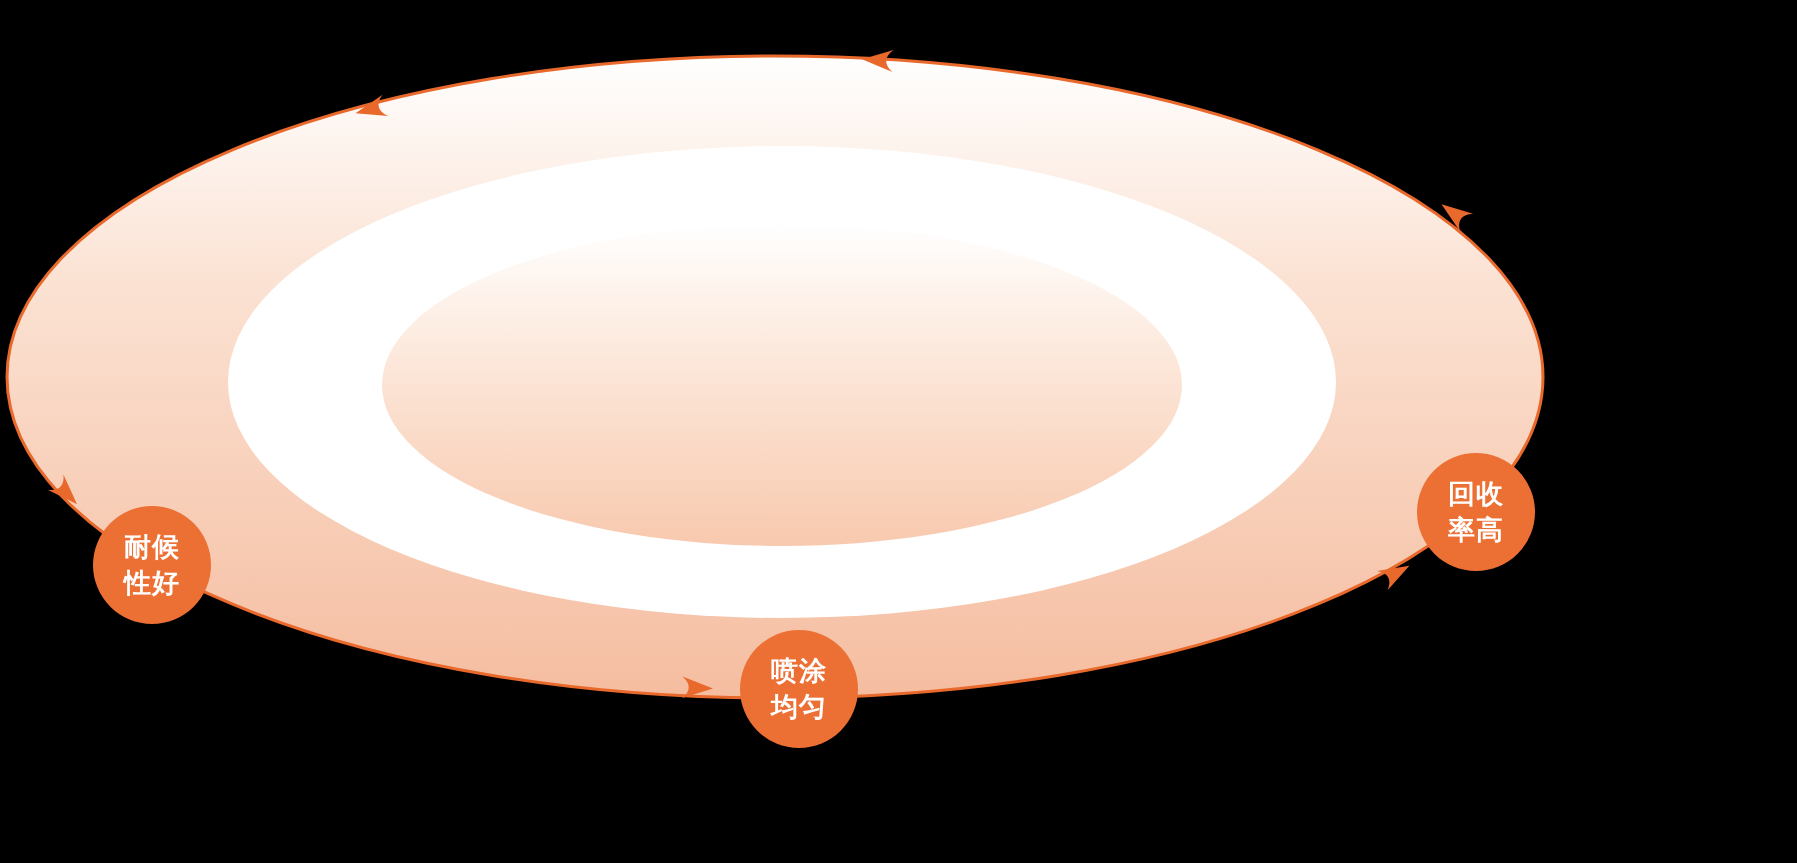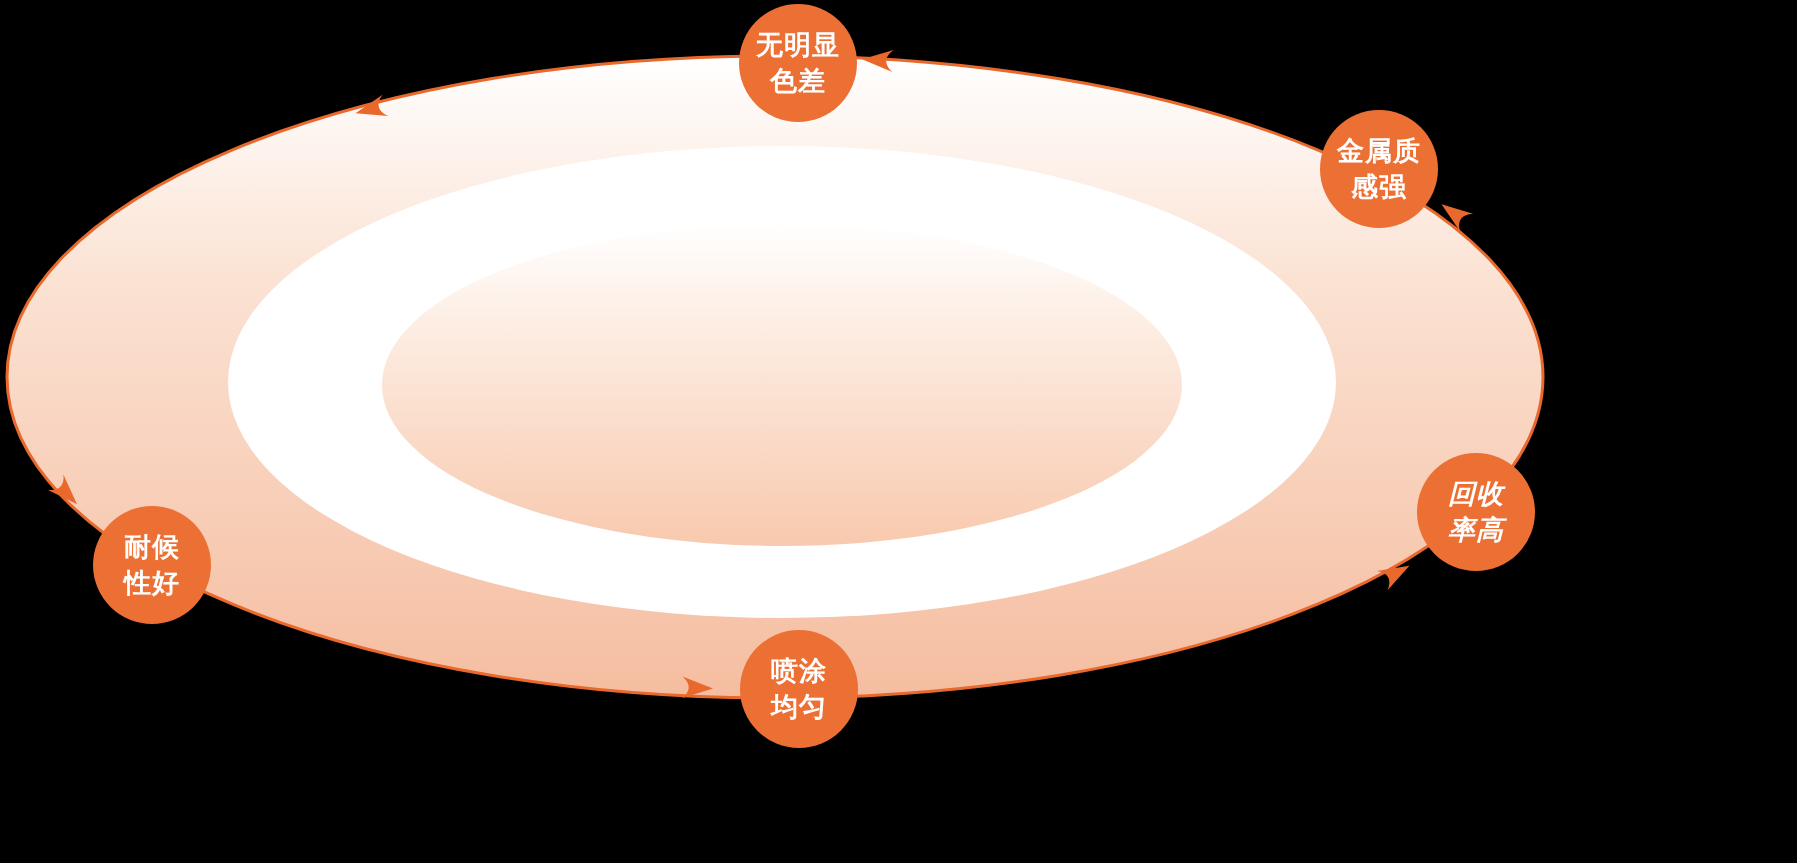--- a/index.html
+++ b/index.html
@@ -70,39 +70,31 @@
     <g fill="var(--c-ring_stroke, #e8692b)">
       <path d="M-18,-11 L13,0 L-18,11 C-9,4 -9,-4 -18,-11 Z" transform="translate(875,60) rotate(183)"></path>
       <path d="M-18,-11 L13,0 L-18,11 C-9,4 -9,-4 -18,-11 Z" transform="translate(368,110) rotate(165)"></path>
       <path d="M-18,-11 L13,0 L-18,11 C-9,4 -9,-4 -18,-11 Z" transform="translate(68,495) rotate(46)"></path>
       <path d="M-18,-11 L13,0 L-18,11 C-9,4 -9,-4 -18,-11 Z" transform="translate(700,688) rotate(2)"></path>
       <path d="M-18,-11 L13,0 L-18,11 C-9,4 -9,-4 -18,-11 Z" transform="translate(1398,572) rotate(-29)"></path>
       <path d="M-18,-11 L13,0 L-18,11 C-9,4 -9,-4 -18,-11 Z" transform="translate(1452,212) rotate(216)"></path>
     </g>
   </svg>
 
-  <div class="badge" style="left:739px; top:4px;">
-    <span>无明显</span>
-    <span>色差</span>
-  </div>
 
 
   <div class="badge" style="left:740px; top:630px;">
     <span>喷涂</span>
     <span>均匀</span>
   </div>
 
   <div class="badge" style="left:93px; top:506px;">
     <span>耐候</span>
     <span>性好</span>
   </div>
 
-  <div class="badge" style="left:1417px; top:453px;font-style:italic;">
+  <div class="badge" style="left:1417px; top:453px;">
     <span>回收</span>
     <span>率高</span>
   </div>
 
-  <div class="badge" style="left:1320px; top:110px;">
-    <span>金属质</span>
-    <span>感强</span>
-  </div>
 
 </div>
 
 </body></html>

